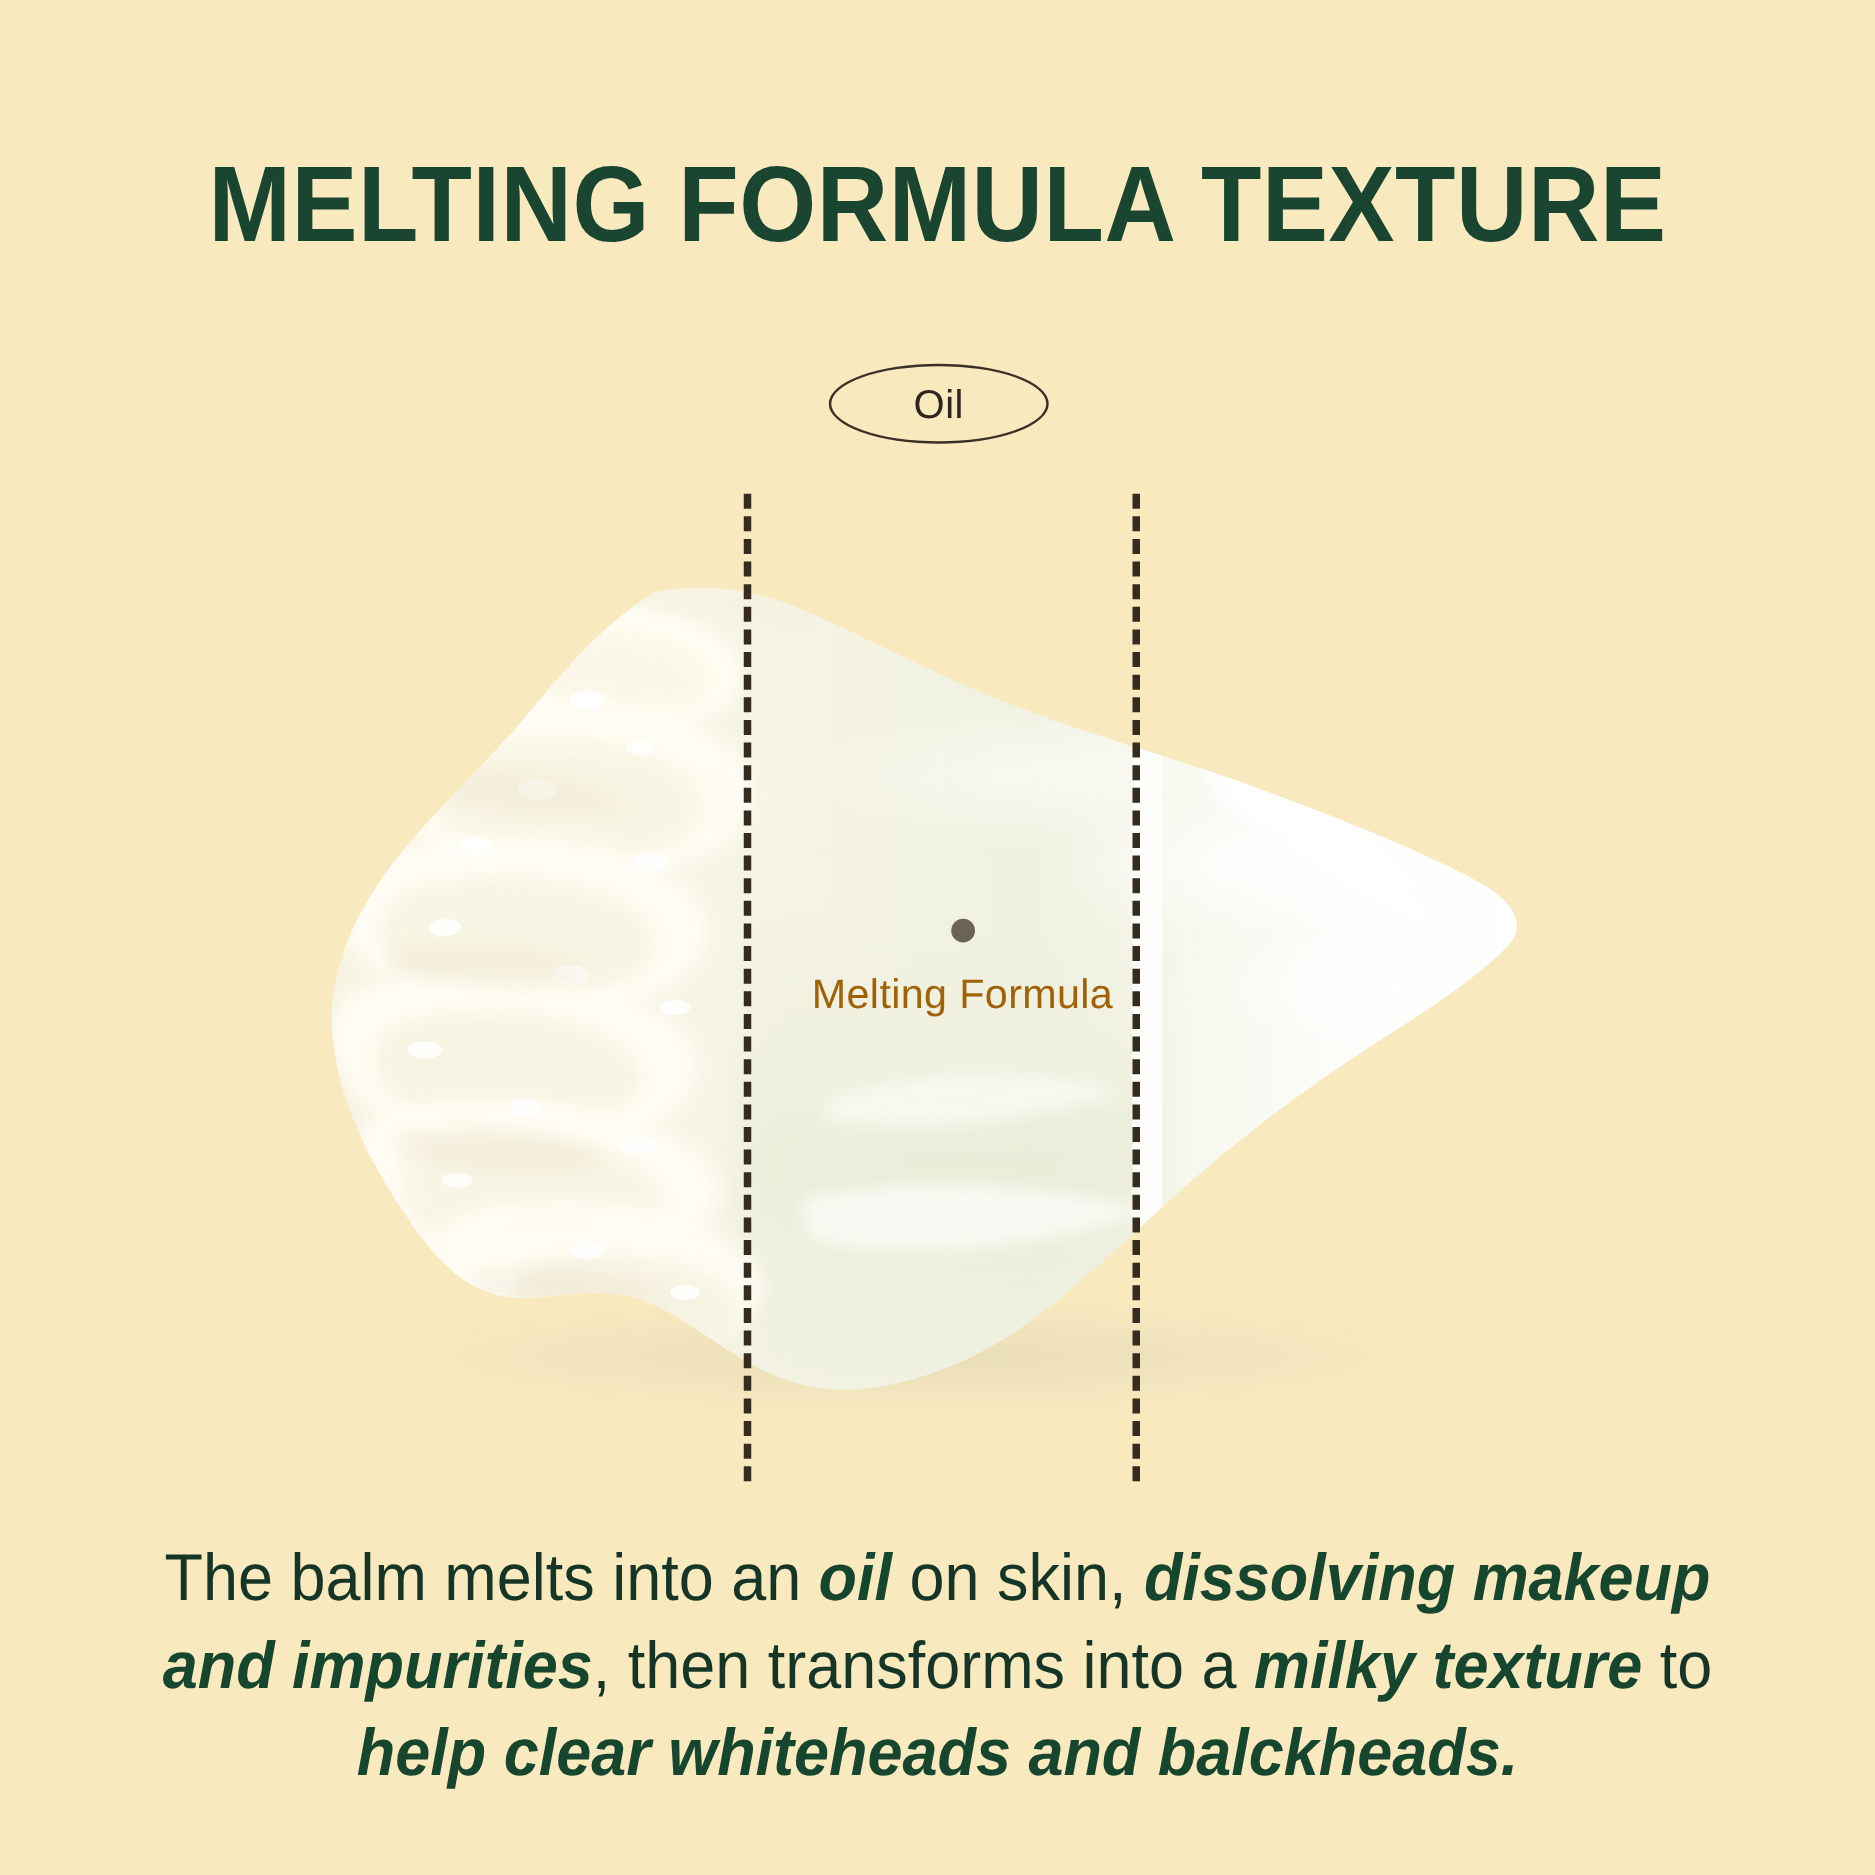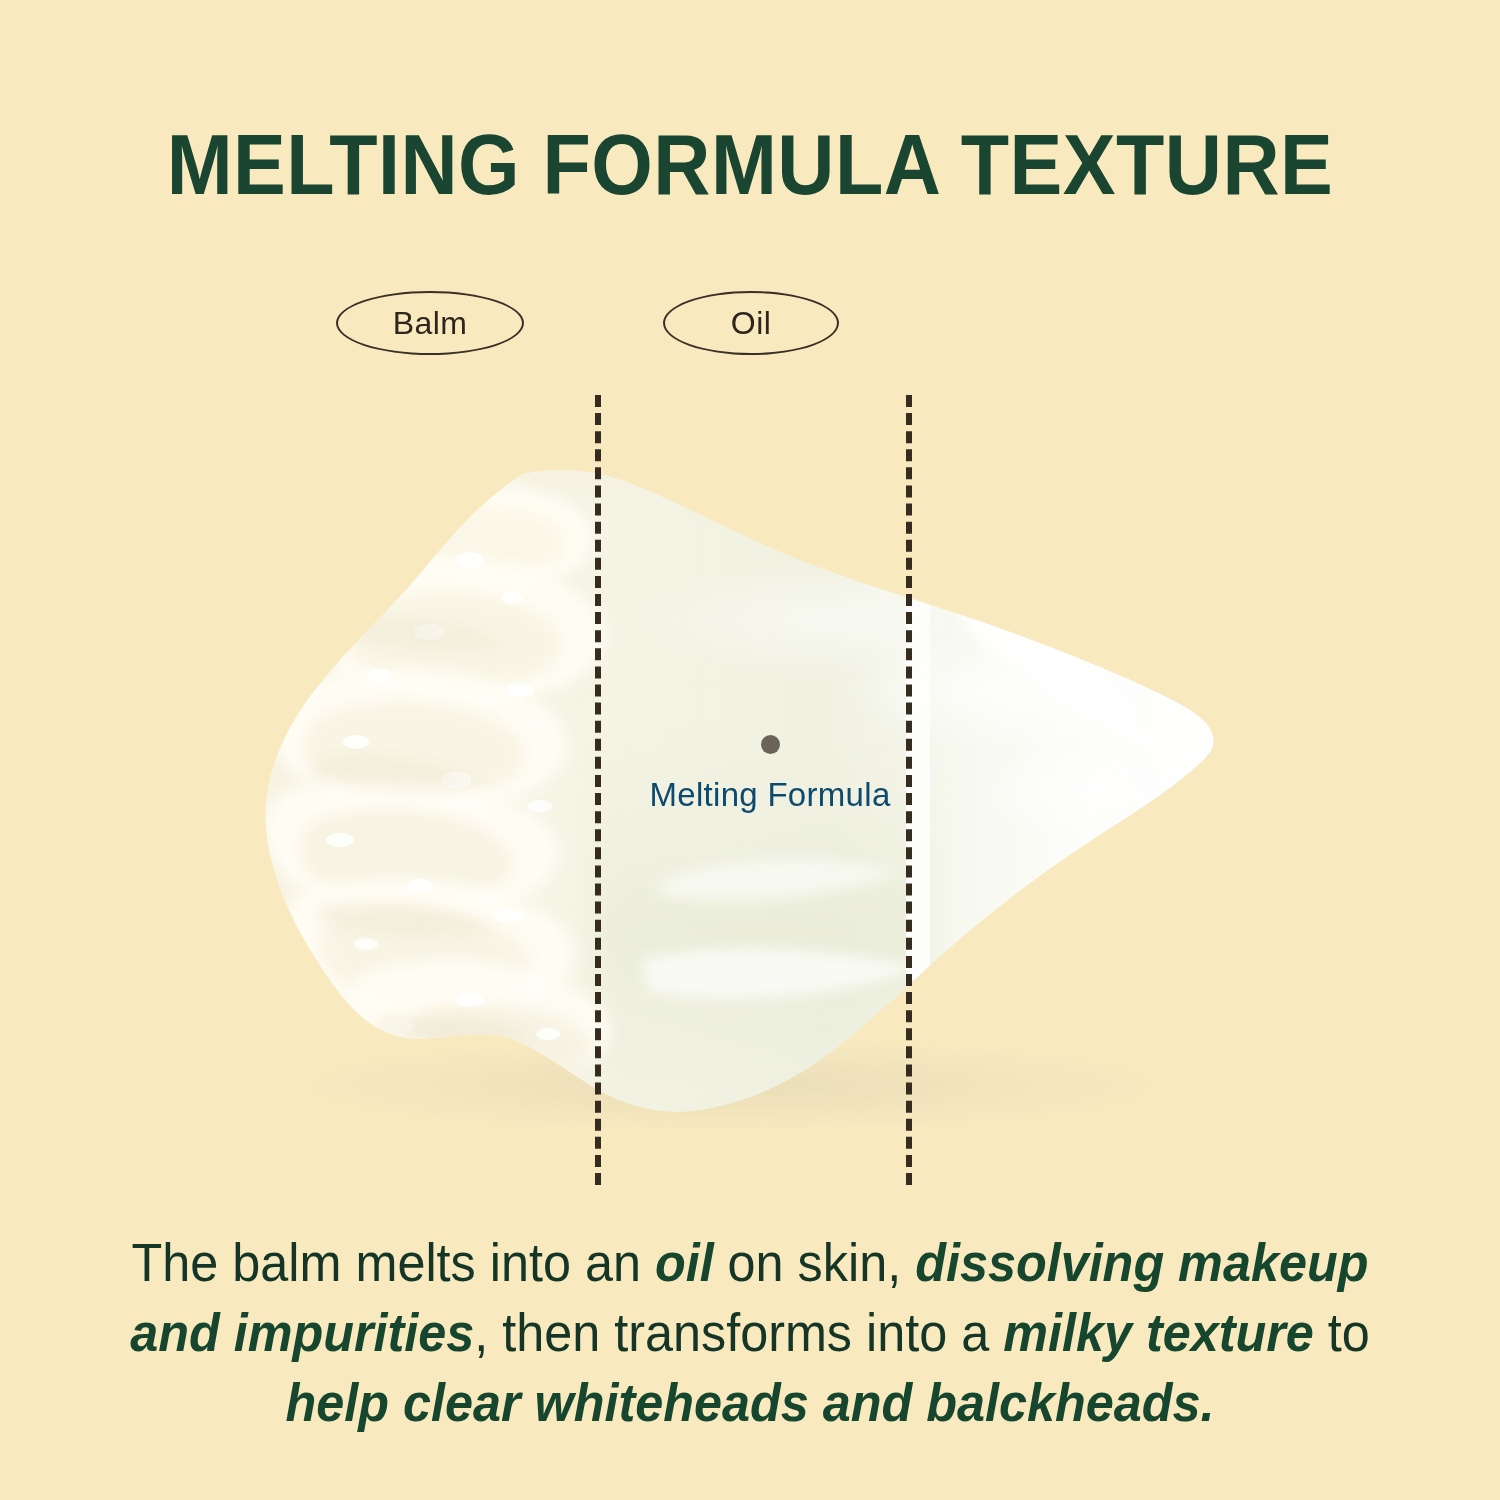--- a/index.html
+++ b/index.html
@@ -87,21 +87,21 @@
     text-align: center;
   }
   #melting-dot {
     width: 19px;
     height: 19px;
     border-radius: 50%;
     background: #6b6357;
     margin: 0 auto 22px auto;
   }
   #melting-label {
-    color: #0c4a6e;
+    color: #a16207;
     font-size: 33px;
     letter-spacing: 0.3px;
     white-space: nowrap;
   }
 
   
   #description {
     position: absolute;
     left: 75px;
     top: 1228px;
@@ -120,23 +120,20 @@
     color: #17462f;
   }
 </style>
 </head>
 <body style="background: rgb(248, 233, 191);">
 
 <div id="stage" style="background: rgb(248, 233, 191);">
 
   <div id="page-title" style="color: rgb(25, 69, 49);">MELTING FORMULA TEXTURE</div>
 
-  <div class="pill" id="pill-balm">
-    <span>Balm</span>
-  </div>
   <div class="pill" id="pill-oil">
     <span>Oil</span>
   </div>
 
   <svg id="texture-art" viewBox="0 0 1500 1500">
     <defs>
 
       <linearGradient id="gradMain" x1="0" y1="0" x2="1" y2="0">
         <stop offset="0.00" stop-color="#f7f3e3"></stop>
         <stop offset="0.22" stop-color="#f8f5e6"></stop>

